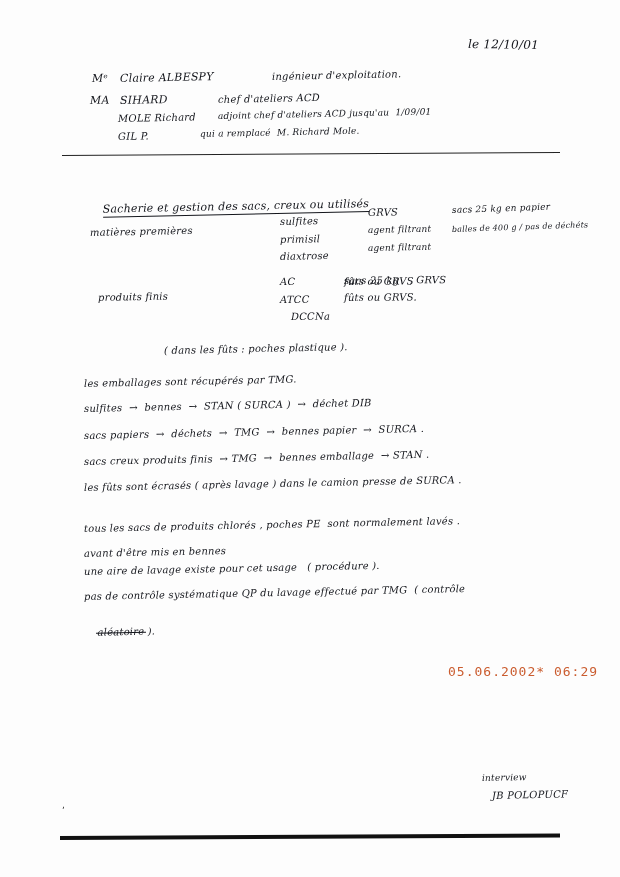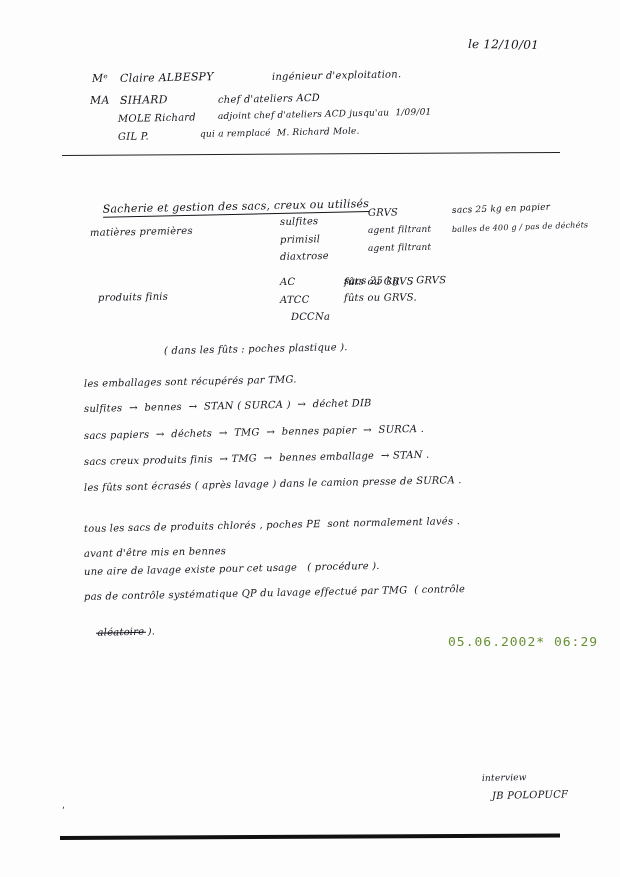--- a/index.html
+++ b/index.html
@@ -69,24 +69,24 @@
     width: 500px;
     height: 4px;
     background: #111;
     transform: rotate(-0.3deg);
     transform-origin: left center;
   }
 
   .date-stamp {
     position: absolute;
     left: 448px;
-    top: 634px;
+    top: 664px;
     font-family: "DejaVu Sans Mono", monospace;
     font-size: 13px;
-    color: #4d7c0f;
+    color: #c2410c;
     letter-spacing: 1px;
     opacity: 0.85;
   }
 
   .strike {
     position: relative;
   }
   .strike::after {
     content: "";
     position: absolute;

